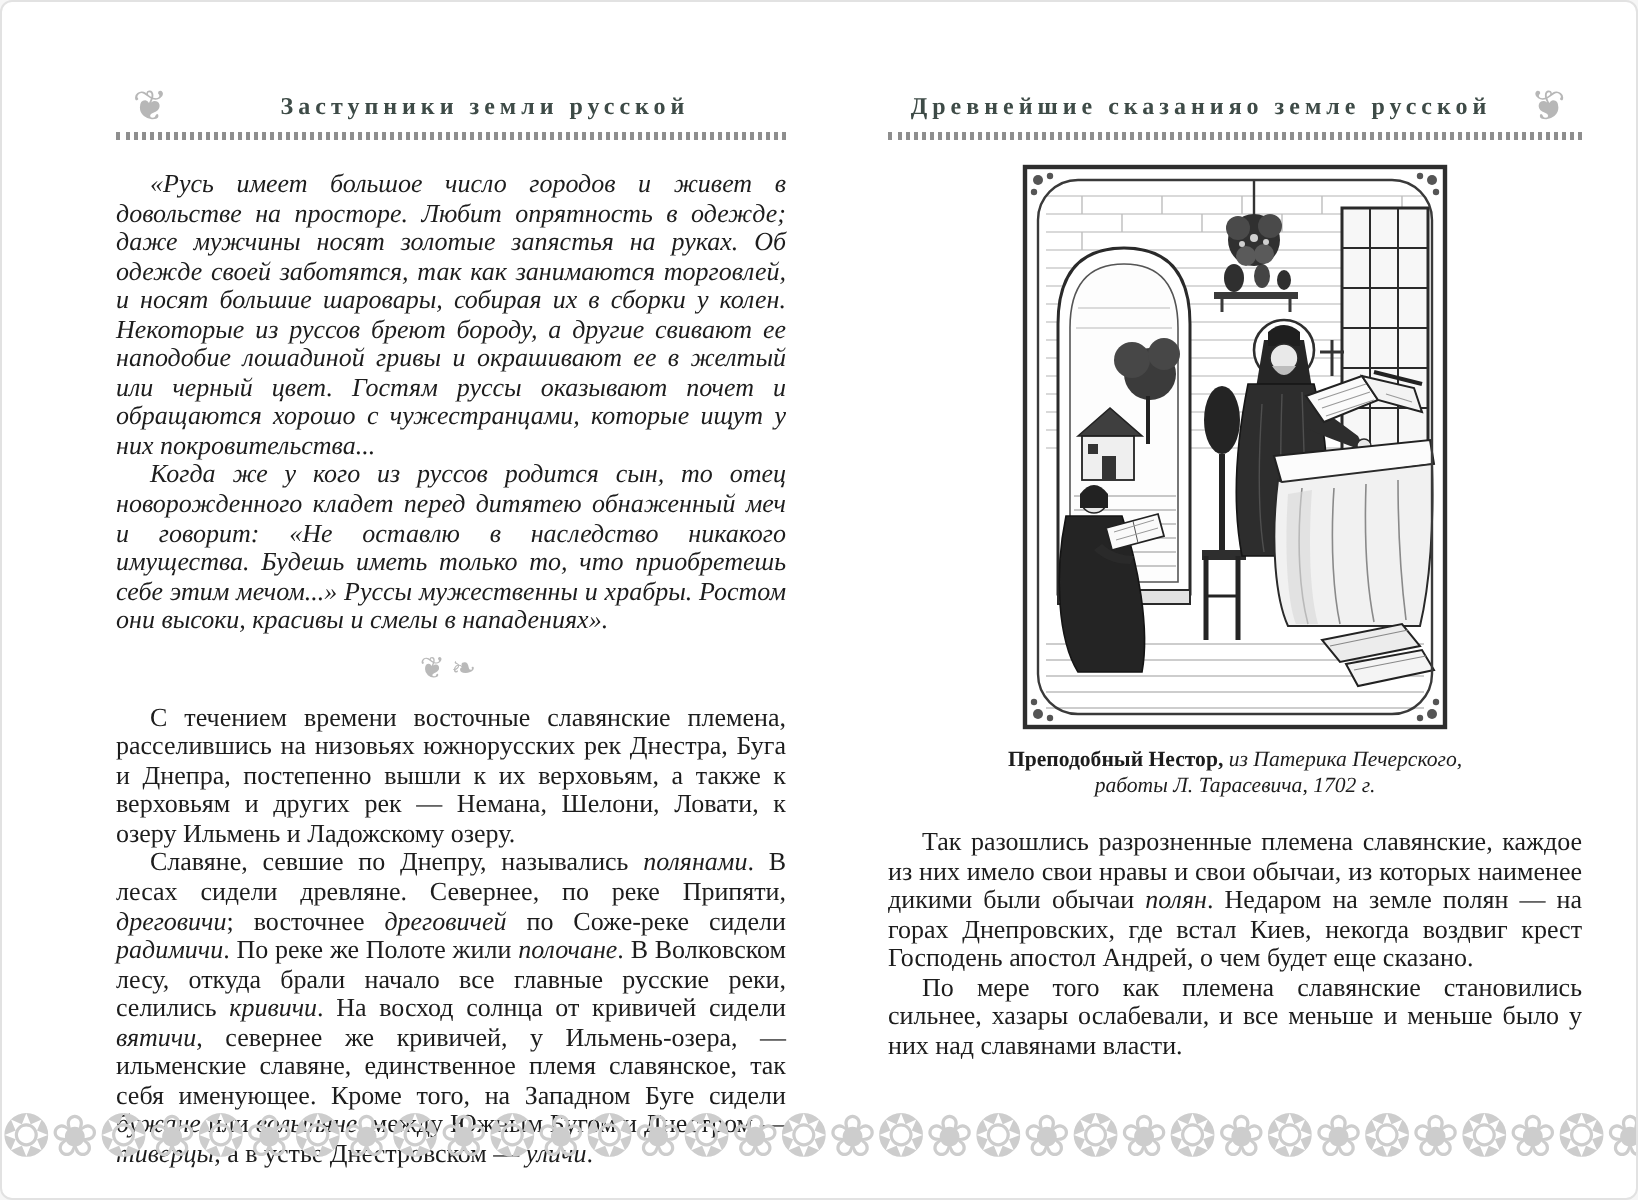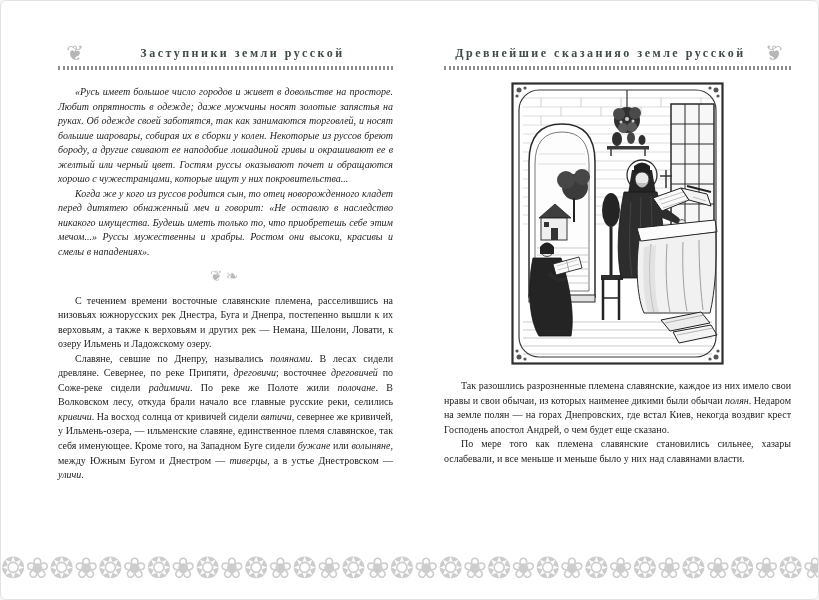--- a/index.html
+++ b/index.html
@@ -22,21 +22,21 @@
   .corner-orn {
     width:34px; color:#b7b7b7; font-size:21px; line-height:20px; text-align:center;
     font-family:"DejaVu Sans", sans-serif;
   }
   .mirror { transform:scaleX(-1); }
   .chain-rule {
     margin-top:3px; height:3px;
     border-top:2px dotted #8e8e8e; border-bottom:2px dotted #8e8e8e;
   }
 
-  .body-text { margin-top:15px; font-size:10px; line-height:14.55px; text-align:justify; }
+  .body-text { margin-top:15px; font-size:13px; line-height:14.55px; text-align:justify; }
   .body-text p { text-indent:17px; }
   .quote { font-style:italic; }
   .em { font-style:italic; }
 
   .divider {
     text-align:center; color:#b9b9b9; font-size:15px; line-height:15px;
     margin:9px 0 10px; letter-spacing:3px;
     font-family:"DejaVu Sans", sans-serif;
   }
 
@@ -201,20 +201,24 @@
             <circle cx="199" cy="6" r="1.6"></circle>
             <circle cx="207" cy="14" r="1.6"></circle>
           <circle cx="8" cy="275" r="2.5"></circle>
             <circle cx="14" cy="277" r="1.6"></circle>
             <circle cx="6" cy="269" r="1.6"></circle>
           <circle cx="205" cy="275" r="2.5"></circle>
             <circle cx="199" cy="277" r="1.6"></circle>
             <circle cx="207" cy="269" r="1.6"></circle>
         </g>
       </svg>
+      <figcaption>
+        <span class="cap-name">Преподобный Нестор,</span><span class="cap-it"> из Патерика Печерского,</span><br>
+        <span class="cap-it">работы Л. Тарасевича, 1702 г.</span>
+      </figcaption>
     </figure>
 
     <div class="body-text">
         <p><span>Так разошлись разрозненные племена славянские, каждое из них имело свои нравы и свои обычаи, из которых наименее дикими были обычаи </span><span class="em">полян</span><span>. Недаром на земле полян — на горах Днепровских, где встал Киев, некогда воздвиг крест Господень апостол Андрей, о чем будет еще сказано.</span></p>
         <p><span>По мере того как племена славянские становились сильнее, хазары ослабевали, и все меньше и меньше было у них над славянами власти.</span></p>
       </div>
 
   </div>
 
   <div class="bottom-strip">❂❀❂❀❂❀❂❀❂❀❂❀❂❀❂❀❂❀❂❀❂❀❂❀❂❀❂❀❂❀❂❀❂❀❂❀</div>

